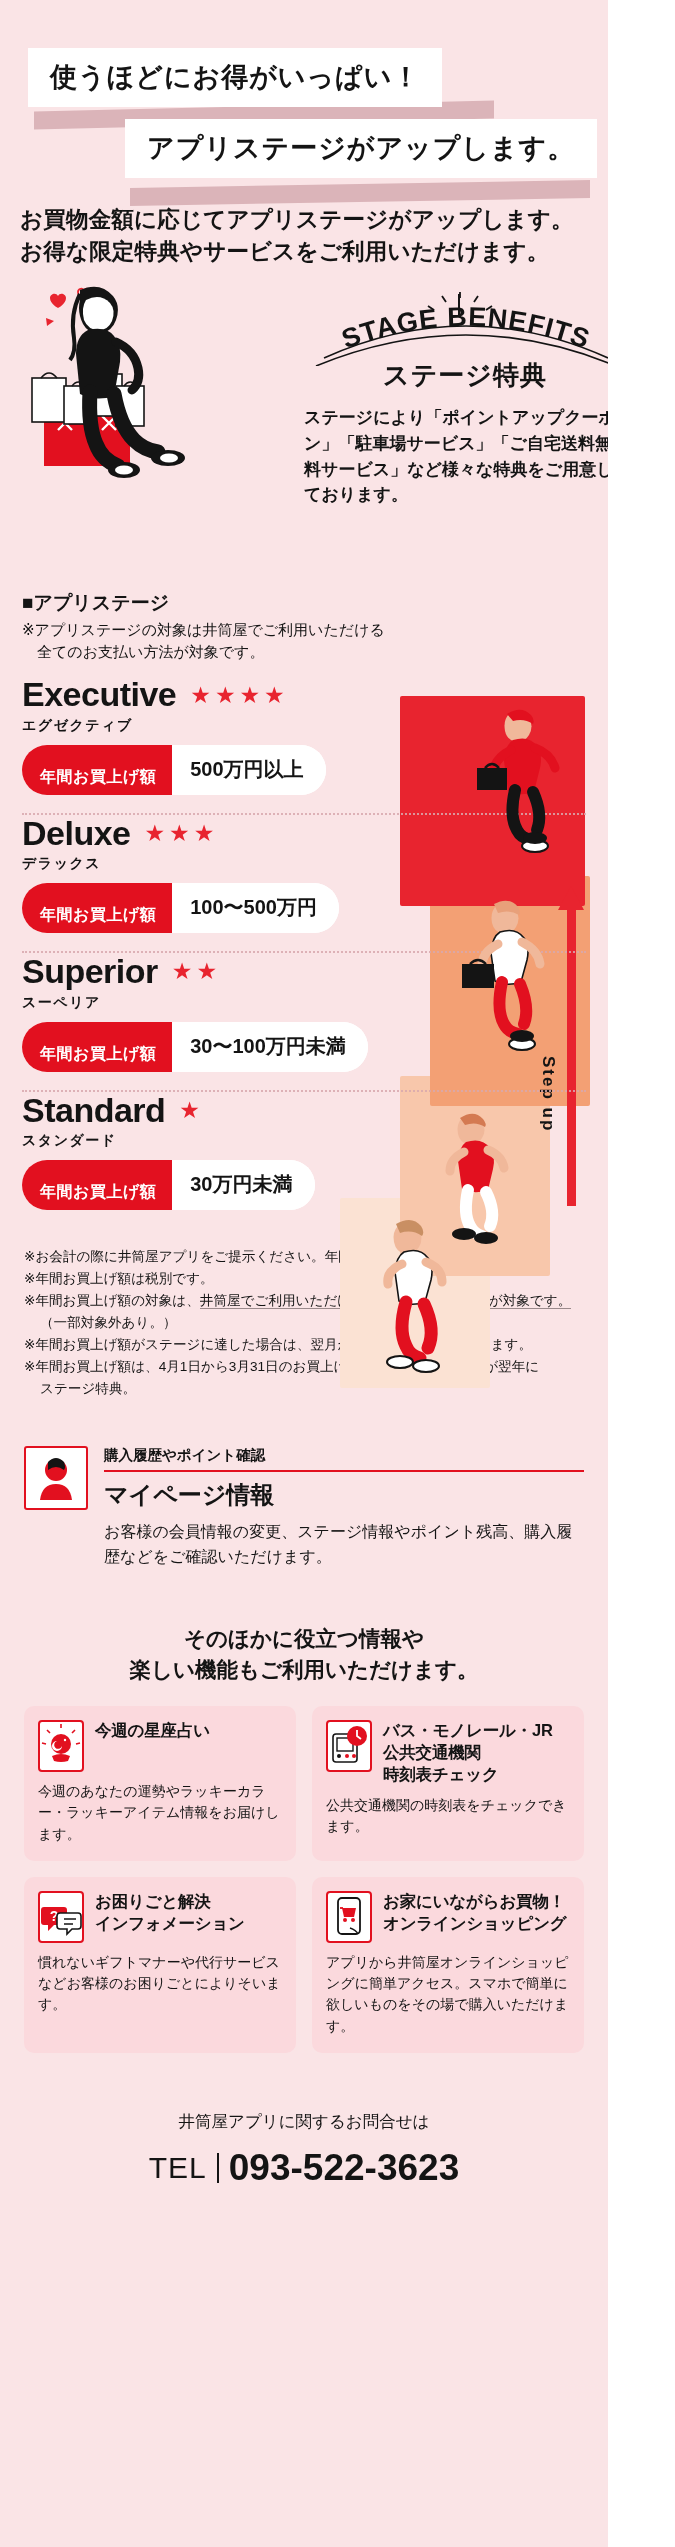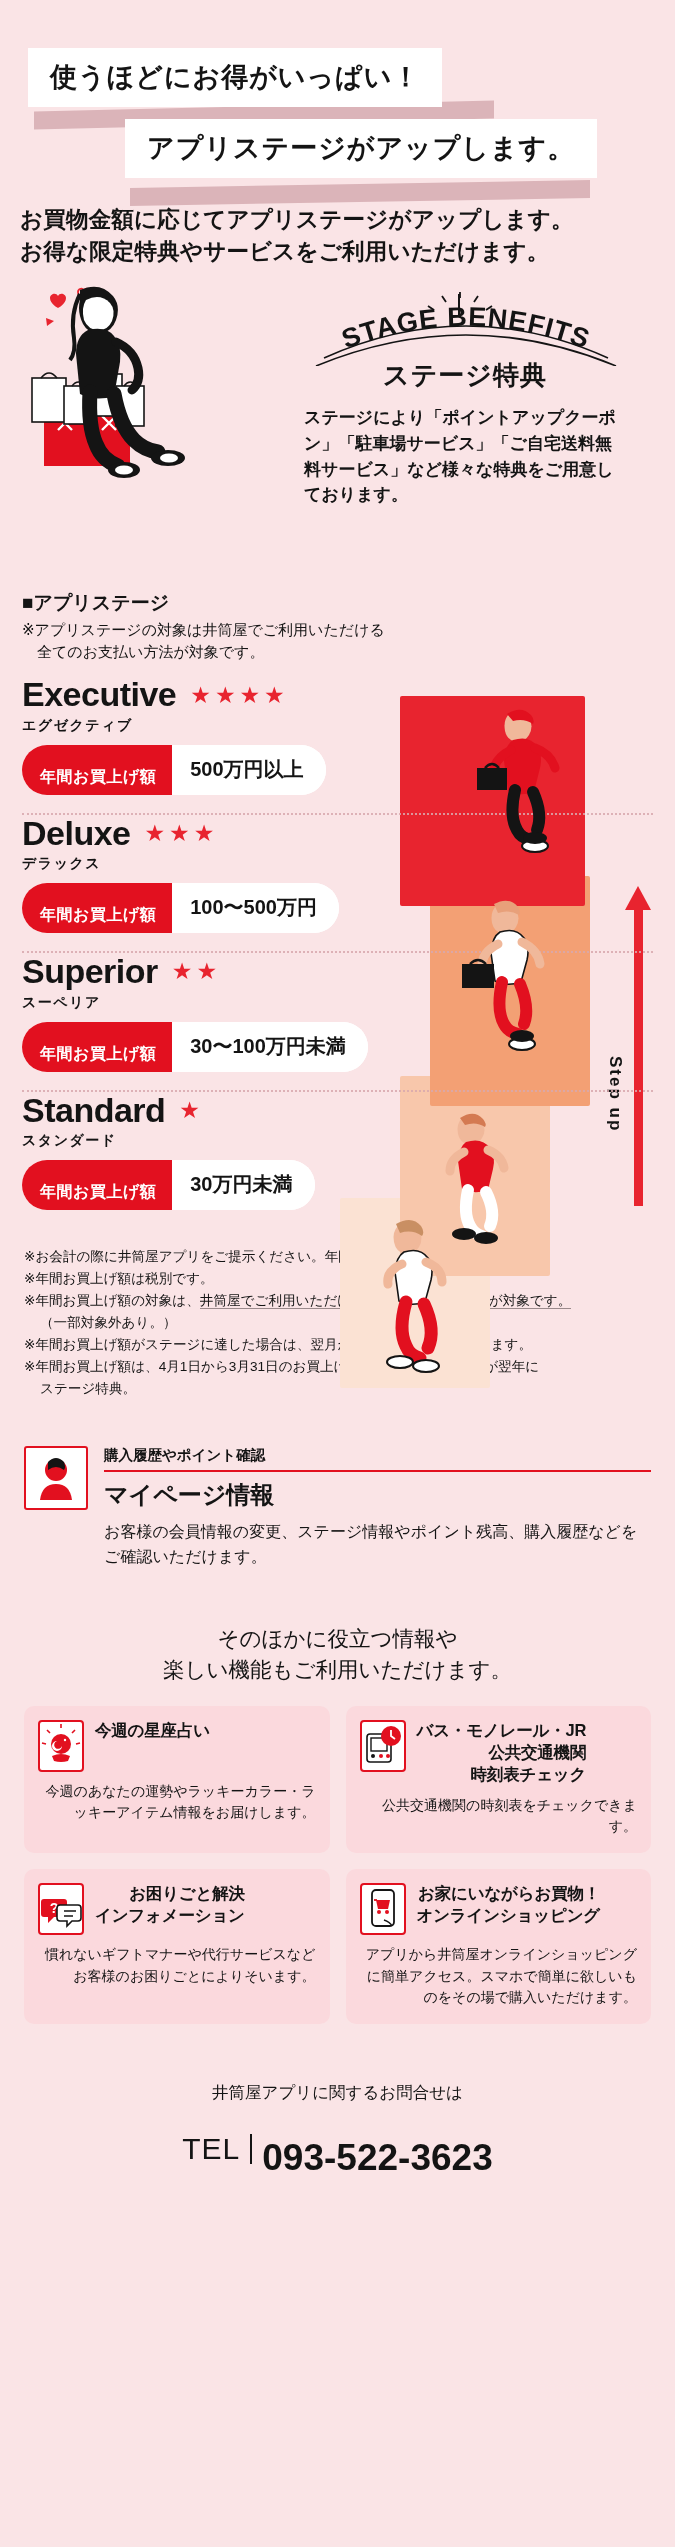--- a/index.html
+++ b/index.html
@@ -3,21 +3,21 @@
 <meta charset="utf-8">
 <style>
   * { box-sizing: border-box; margin: 0; padding: 0; }
   html, body {
     width: 675px;
     background: #ffffff;
     font-family: "Liberation Sans", "DejaVu Sans", sans-serif;
   }
   .page {
     position: relative;
-    width: 675px;
+    width: 608px;
     min-height: 2547px;
     background: #fae4e6;
     overflow: hidden;
   }
 
   
   .hero { position: relative; padding: 48px 0 0 0; }
   .banner-wrap { position: relative; }
   .banner {
     position: relative;
@@ -277,30 +277,29 @@
     font-size: 16px;
     color: #141414;
     line-height: 1.55;
   }
 
   
   .other-head {
     margin-top: 54px;
     text-align: center;
     font-size: 21.5px;
-    font-weight: normal;
+    font-weight: bold;
     color: #141414;
     line-height: 1.45;
   }
   .cards {
     margin: 20px 24px 0 24px;
     display: grid;
     grid-template-columns: 1fr 1fr;
     gap: 16px;
-    text-align: right;
   }
   .card {
     background: #fbd9dd;
     border-radius: 10px;
     padding: 14px 14px 16px 14px;
   }
   .card-head {
     display: flex;
     gap: 11px;
     align-items: flex-start;
@@ -349,21 +348,20 @@
     font-size: 30px;
     color: #141414;
     letter-spacing: 1px;
   }
   .tel-bar { width: 2px; height: 30px; background: #141414; }
   .tel-number {
     font-size: 37px;
     font-weight: bold;
     color: #141414;
     letter-spacing: 0px;
-    margin-top: 19px;
   }
 </style>
 </head>
 <body>
 
 <div class="page">
 
   <div class="hero">
     <div class="banner-wrap">
       <div class="shadow-1"></div>

